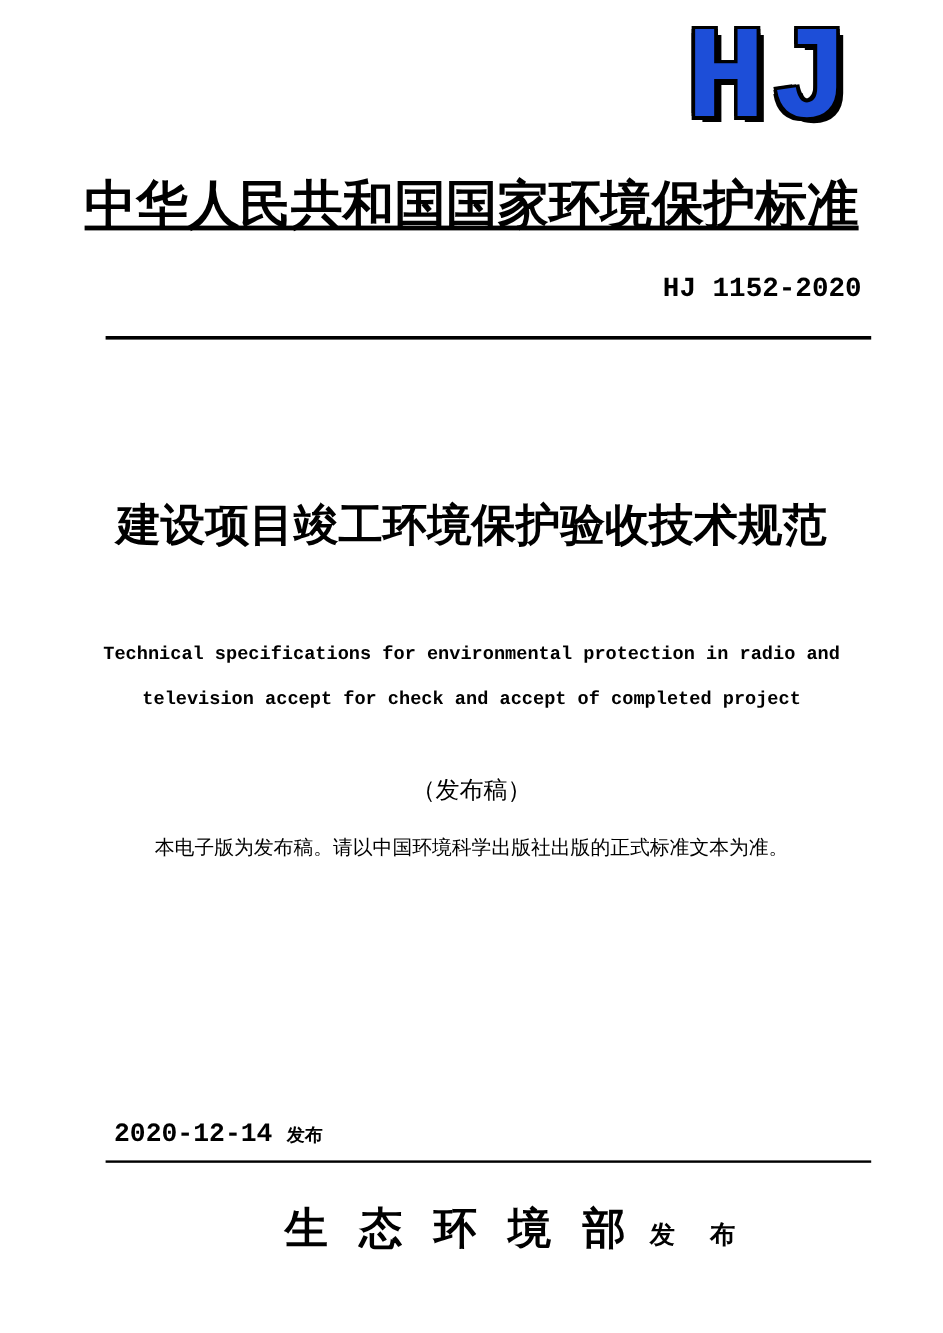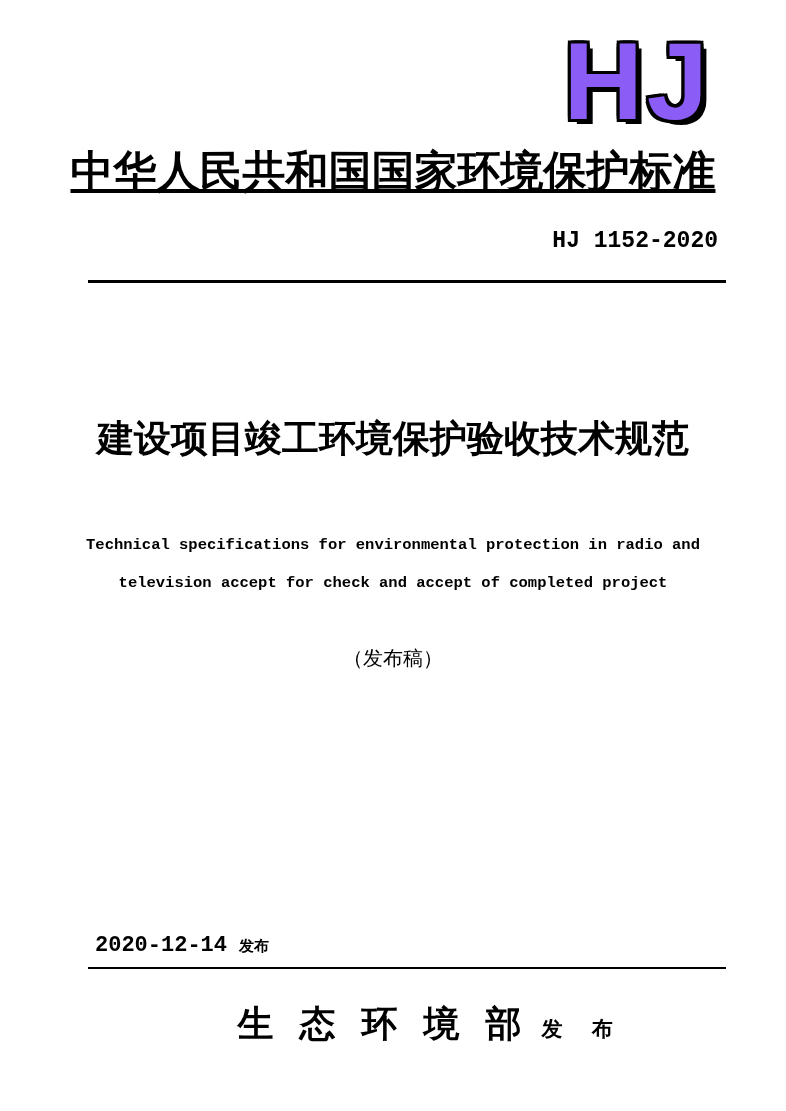--- a/index.html
+++ b/index.html
@@ -10,28 +10,28 @@
     height: 1111px;
     background: #ffffff;
     color: #000000;
     font-family: "Liberation Serif", serif;
     overflow: hidden;
   }
 
   
   .hj-logo {
     position: absolute;
-    top: 26px;
+    top: 14px;
     right: 74px;
-    font-family: Liberation Sans, sans-serif;
+    font-family: Liberation Mono, monospace;
     font-weight: bold;
     font-size: 110px;
     line-height: 1;
     letter-spacing: 4px;
-    color: #8b5cf6;
+    color: #1d4ed8;
     text-shadow:
       6px 5px 0 #000,
       -3px -3px 0 #000, 3px -3px 0 #000,
       -3px 3px 0 #000, 3px 3px 0 #000,
       -3px 0 0 #000, 3px 0 0 #000,
       0 -3px 0 #000, 0 3px 0 #000;
   }
 
   .org-title {
     position: absolute;
@@ -177,20 +177,21 @@
     <div class="mt-line1">建设项目竣工环境保护验收技术规范</div>
   </div>
 
   <div class="en-title">
     <div>Technical specifications for environmental protection in radio and</div>
     <div>television accept for check and accept of completed project</div>
   </div>
 
   <div class="draft">（发布稿）</div>
 
+  <div class="notice">本电子版为发布稿。请以中国环境科学出版社出版的正式标准文本为准。</div>
 
   <div class="dates">
     <div class="date-group">
       <span class="date-num">2020-12-14</span>
       <span class="date-label">发布</span>
     </div>
   </div>
 
   <div class="rule rule-bottom"></div>
 

